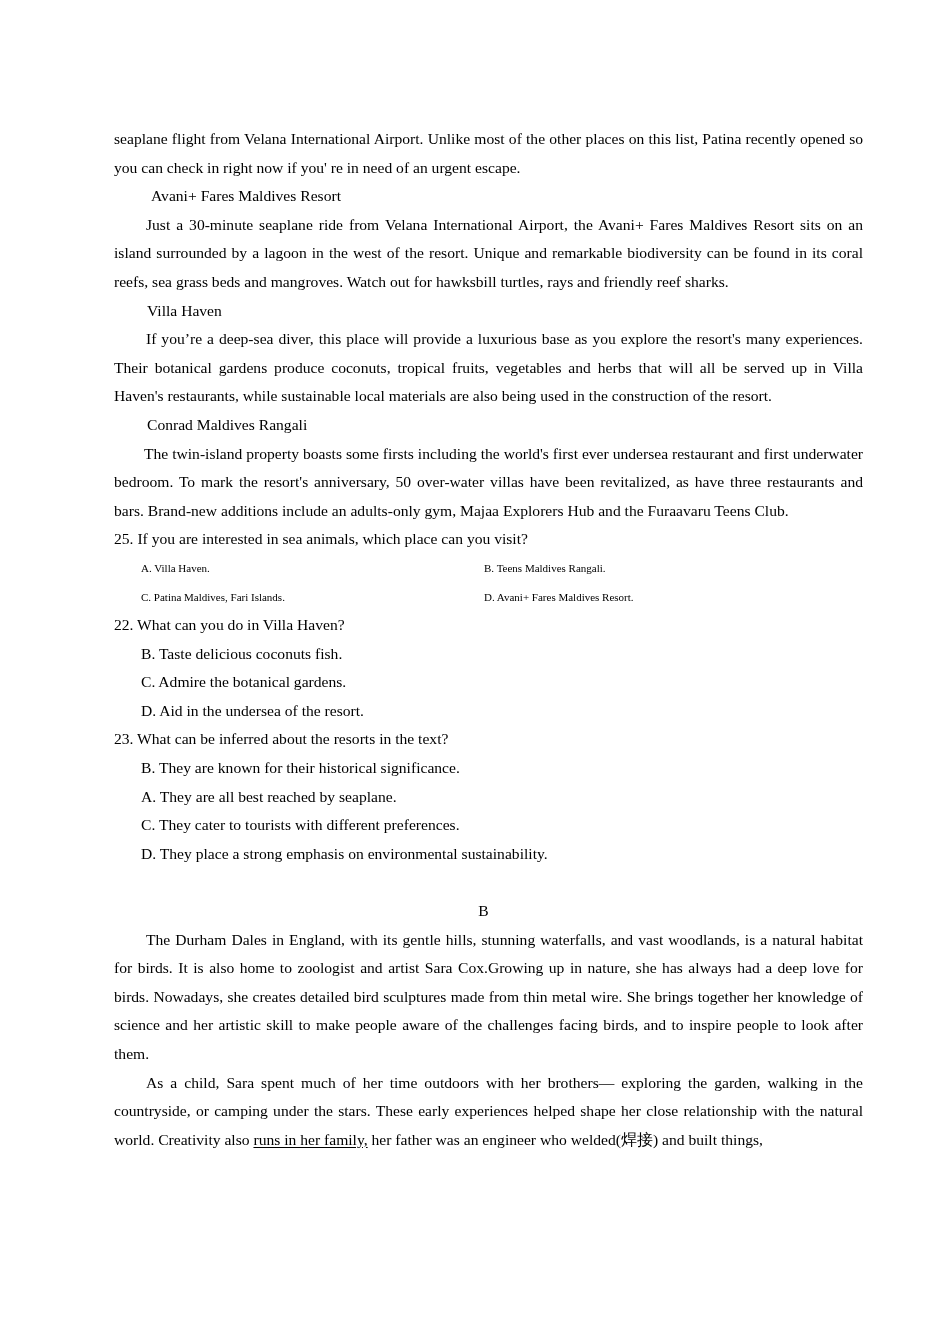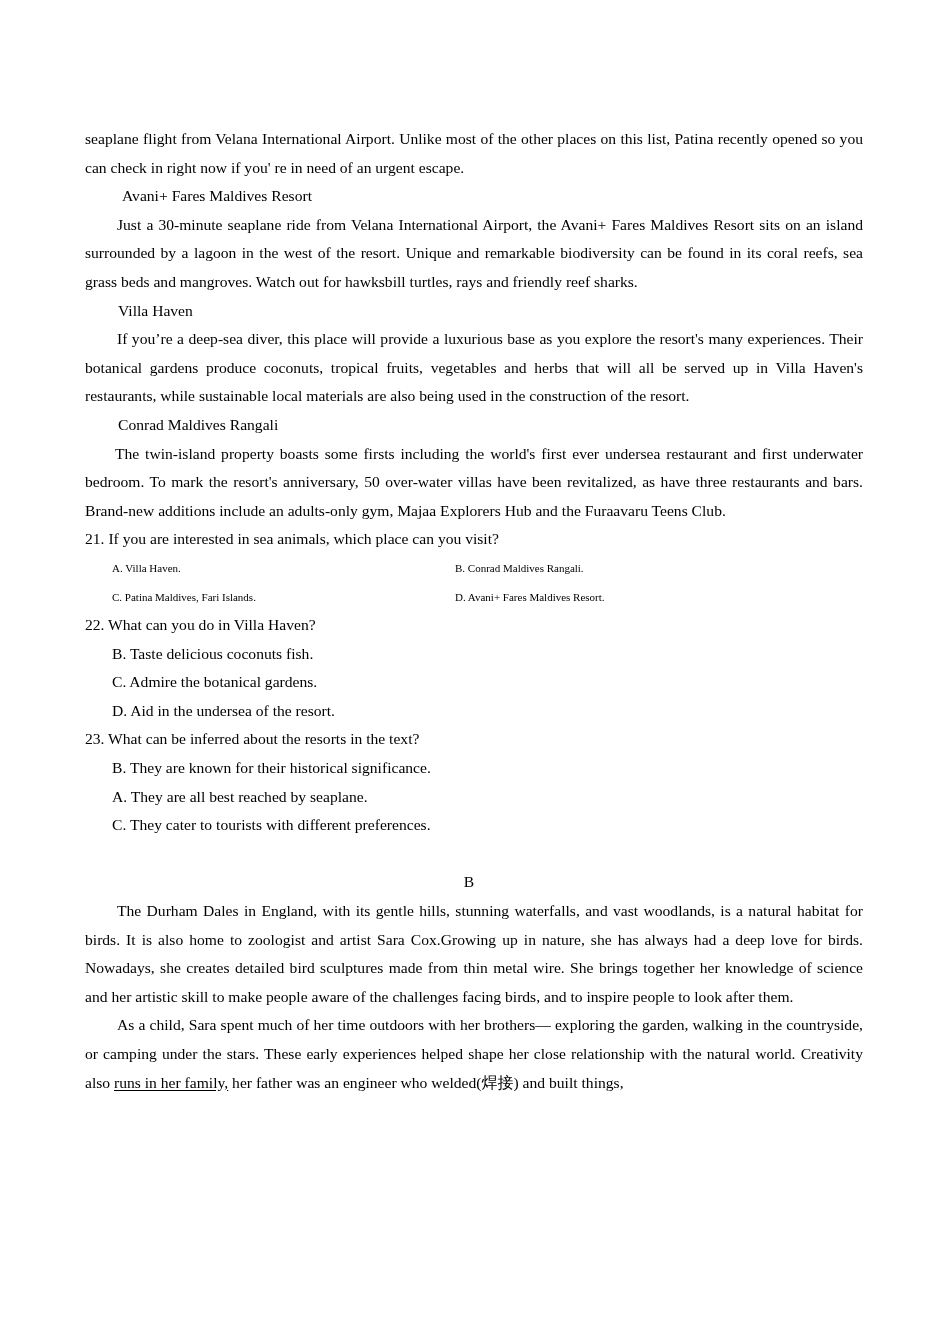--- a/index.html
+++ b/index.html
@@ -12,21 +12,21 @@
     height: 1344px;
     font-family: "Liberation Serif", "DejaVu Serif", serif;
     color: #000000;
     -webkit-font-smoothing: antialiased;
   }
   .page {
     position: relative;
     width: 950px;
     height: 1344px;
     box-sizing: border-box;
-    padding: 125px 87px 0 85px;
+    padding: 125px 87px 0 114px;
     overflow: hidden;
   }
   .para {
     margin: 0;
     font-size: 15.6px;
     line-height: 28.6px;
     text-align: justify;
     text-justify: inter-word;
   }
   
@@ -109,39 +109,40 @@
 
   <p class="subhead wide">Avani+ Fares Maldives Resort</p>
   <p class="para indent">Just a 30-minute seaplane ride from Velana International Airport, the Avani+ Fares Maldives Resort sits on an island surrounded by a lagoon in the west of the resort. Unique and remarkable biodiversity can be found in its coral reefs, sea grass beds and mangroves. Watch out for hawksbill turtles, rays and friendly reef sharks.</p>
 
   <p class="subhead">Villa Haven</p>
   <p class="para indent">If you’re a deep-sea diver, this place will provide a luxurious base as you explore the resort's many experiences. Their botanical gardens produce coconuts, tropical fruits, vegetables and herbs that will all be served up in Villa Haven's restaurants, while sustainable local materials are also being used in the construction of the resort.</p>
 
   <p class="subhead">Conrad Maldives Rangali</p>
   <p class="para indent-sm">The twin-island property boasts some firsts including the world's first ever undersea restaurant and first underwater bedroom. To mark the resort's anniversary, 50 over-water villas have been revitalized, as have three restaurants and bars. Brand-new additions include an adults-only gym, Majaa Explorers Hub and the Furaavaru Teens Club.</p>
 
-  <p class="qstem">21. If you are interested in sea animals, which place can you visit?</p>
+  <p class="qstem">25. If you are interested in sea animals, which place can you visit?</p>
   <div class="opt-row">
     <span class="opt-col-a">A. Villa Haven.</span>
-    <span class="opt-col-b">B. Conrad Maldives Rangali.</span>
+    <span class="opt-col-b">B. Teens Maldives Rangali.</span>
   </div>
   <div class="opt-row">
     <span class="opt-col-a">C. Patina Maldives, Fari Islands.</span>
     <span class="opt-col-b">D. Avani+ Fares Maldives Resort.</span>
   </div>
 
   <p class="qstem">22. What can you do in Villa Haven?</p>
   <p class="opt-single">B. Taste delicious coconuts fish.</p>
   <p class="opt-single">C. Admire the botanical gardens.</p>
   <p class="opt-single">D. Aid in the undersea of the resort.</p>
 
   <p class="qstem">23. What can be inferred about the resorts in the text?</p>
   <p class="opt-single">B. They are known for their historical significance.</p>
   <p class="opt-single">A. They are all best reached by seaplane.</p>
   <p class="opt-single">C. They cater to tourists with different preferences.</p>
+  <p class="opt-single">D. They place a strong emphasis on environmental sustainability.</p>
 
   <div class="spacer-line"></div>
   <p class="section-marker">B</p>
 
   <p class="para indent">The Durham Dales in England, with its gentle hills, stunning waterfalls, and vast woodlands, is a natural habitat for birds. It is also home to zoologist and artist Sara Cox.Growing up in nature, she has always had a deep love for birds. Nowadays, she creates detailed bird sculptures made from thin metal wire. She brings together her knowledge of science and her artistic skill to make people aware of the challenges facing birds, and to inspire people to look after them.</p>
 
   <p class="para indent"><span>As a child, Sara spent much of her time outdoors with her brothers— exploring the garden, walking in the countryside, or camping under the stars. These early experiences helped shape her close relationship with the natural world. Creativity also </span><u class="underlined">runs in her family,</u><span> her father was an engineer who welded(</span><span class="cjk">焊接</span><span>) and built things,</span></p>
 
 </div>
 

